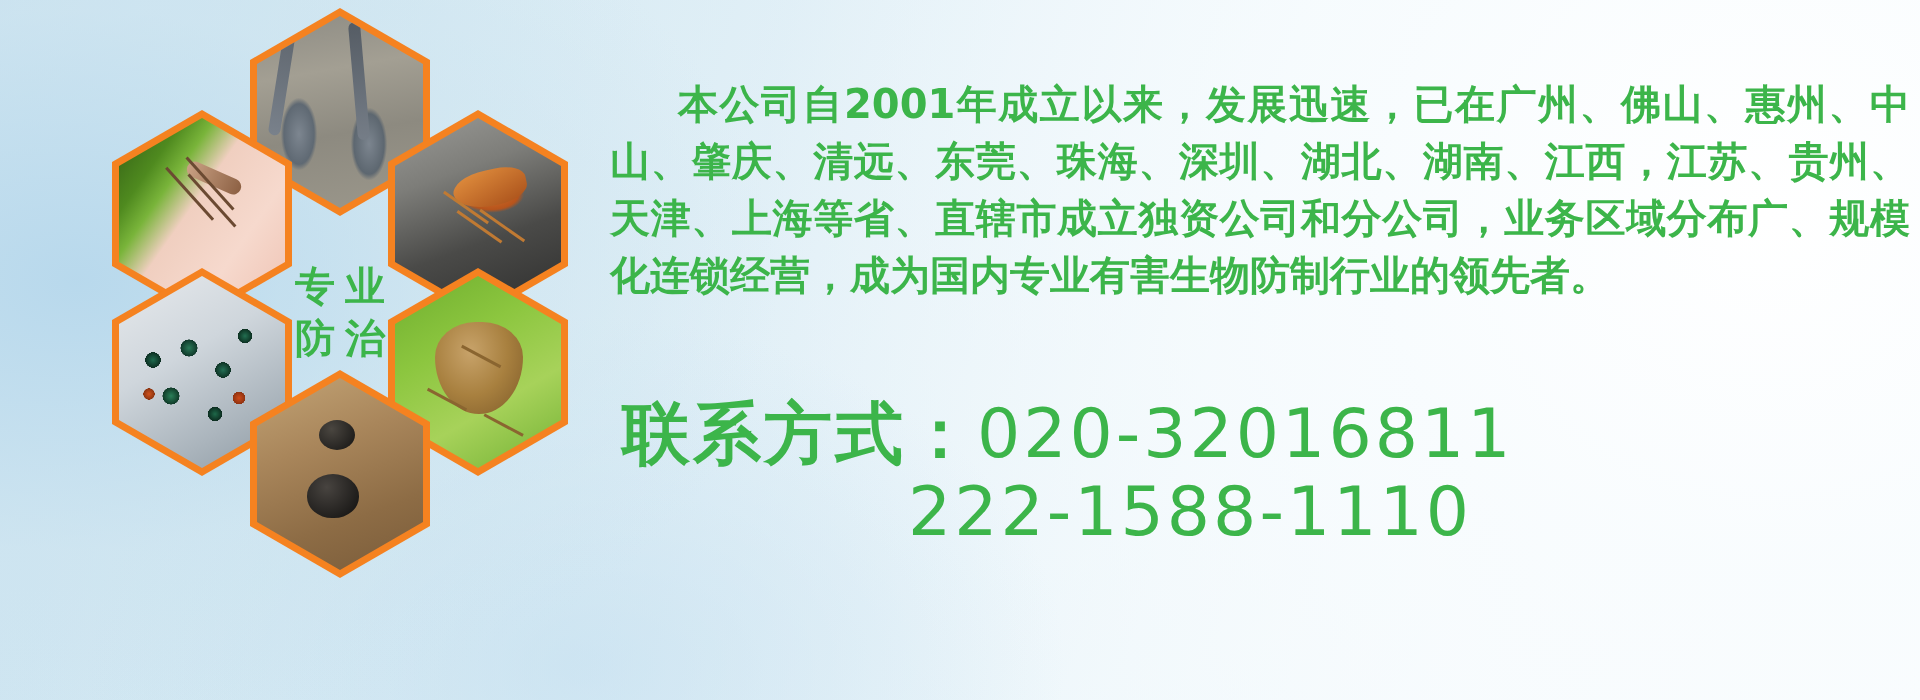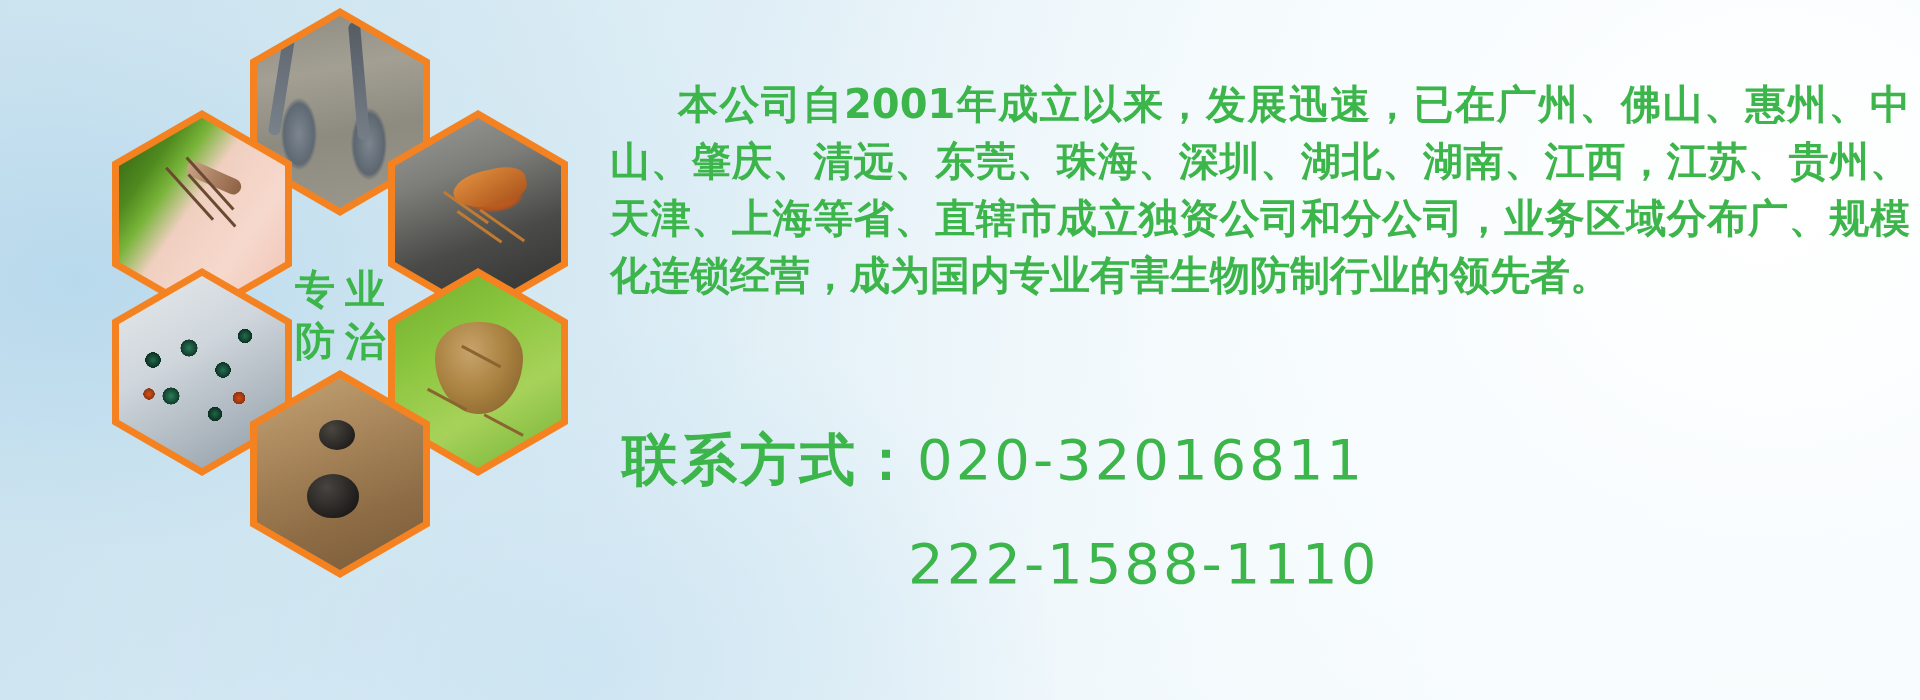--- a/index.html
+++ b/index.html
@@ -45,21 +45,21 @@
   .hex-center .centertext{
     position:absolute;left:0;top:0;width:180px;height:208px;
     display:flex;flex-direction:column;align-items:center;justify-content:center;
     gap:12px;
   }
   .centertext span{
     color:#3cb54a;
     font-size:40px;font-weight:bold;letter-spacing:10px;
     text-indent:10px;
     line-height:1;
-    font-family:Liberation Serif, serif;
+    font-family:Liberation Mono, monospace;
   }
 
   
   .art.rat{
     background:
       radial-gradient(ellipse 26px 52px at 42px 118px,#7d8690 0%,#5f6973 58%,rgba(95,105,115,0) 70%),
       radial-gradient(ellipse 26px 52px at 112px 128px,#7c858f 0%,#5d6770 58%,rgba(93,103,112,0) 70%),
       linear-gradient(170deg,#8e8c84 0%,#a39f93 30%,#8d8a80 60%,#9b978b 100%);
   }
   .art.rat::before{
@@ -142,25 +142,24 @@
     font-weight:bold;
     line-height:57px;
     text-align:justify;
     text-indent:68px;
     letter-spacing:0px;
     font-family:"DejaVu Sans","Liberation Sans",sans-serif;
   }
   #contact{position:absolute;left:0px;top:395px;width:1320px;}
   .contact-line{
     color:#3cb54a;
-    font-size:56px;
+    font-size:68px;
     line-height:78px;
     letter-spacing:2px;
     font-family:"DejaVu Sans","Liberation Sans",sans-serif;
-    margin-top:26px;
   }
   .contact-line.l1{padding-left:22px;}
   .contact-line.l2{padding-left:308px;}
   .contact-line .label{font-weight:bold;letter-spacing:3px;}
   .contact-line .num{font-weight:normal;letter-spacing:3px;}
 </style>
 </head>
 <body>
 
 <div id="banner">

